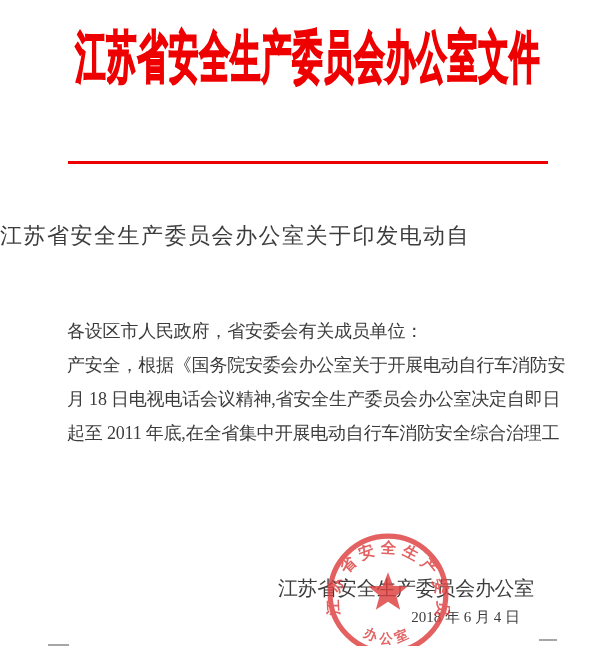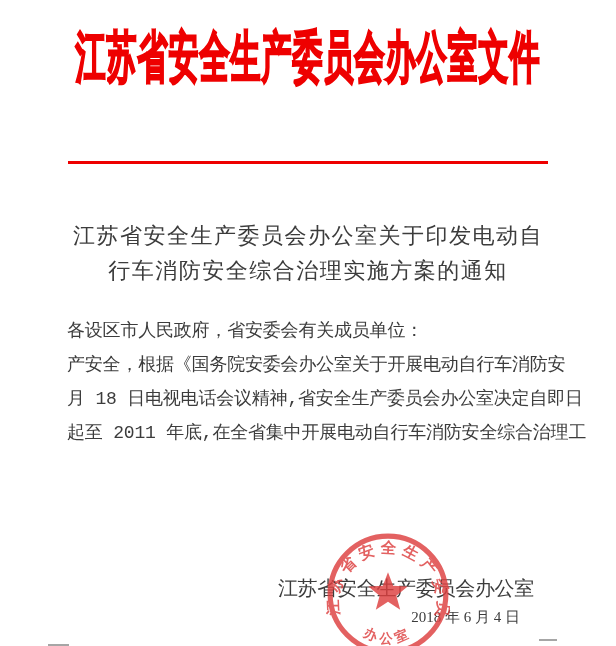--- a/index.html
+++ b/index.html
@@ -54,39 +54,39 @@
     width: 480px;
     height: 3px;
     background: #ee0000;
   }
   
   .doc-title {
     position: absolute;
     top: 218px;
     left: 0;
     width: 100%;
-    text-align: center;
+    text-align: left;
     font-size: 22px;
     line-height: 35px;
     letter-spacing: 1.5px;
     color: #3c3c3c;
     white-space: nowrap;
   }
   
   .body-text {
     position: absolute;
     top: 314px;
     left: 67px;
     width: 492px;
     font-size: 18px;
     line-height: 34px;
     letter-spacing: -0.2px;
     color: #3c3c3c;
   }
-  .body-line { white-space: nowrap; font-family: Liberation Mono, monospace; }
+  .body-line { white-space: nowrap; }
   .body-line.indent { text-indent: 37px; }
   
   .signature-org {
     position: absolute;
     top: 575px;
     right: 82px;
     font-size: 20px;
     color: #3c3c3c;
     white-space: nowrap;
     letter-spacing: -0.3px;
@@ -135,21 +135,20 @@
 
   <div class="red-header">
     <div class="banner-text">江苏省安全生产委员会办公室文件</div>
   </div>
 
 
   <div class="red-rule"></div>
 
   <div class="doc-title">
     <div>江苏省安全生产委员会办公室关于印发电动自</div>
-    <div>行车消防安全综合治理实施方案的通知</div>
   </div>
 
   <div class="body-text">
     <div class="body-line">各设区市人民政府，省安委会有关成员单位：</div>
     <div class="body-line">产安全，根据《国务院安委会办公室关于开展电动自行车消防安</div>
     <div class="body-line">月 18 日电视电话会议精神,省安全生产委员会办公室决定自即日</div>
     <div class="body-line">起至 2011 年底,在全省集中开展电动自行车消防安全综合治理工</div>
   </div>
 
   <div class="signature-org">江苏省安全生产委员会办公室</div>

